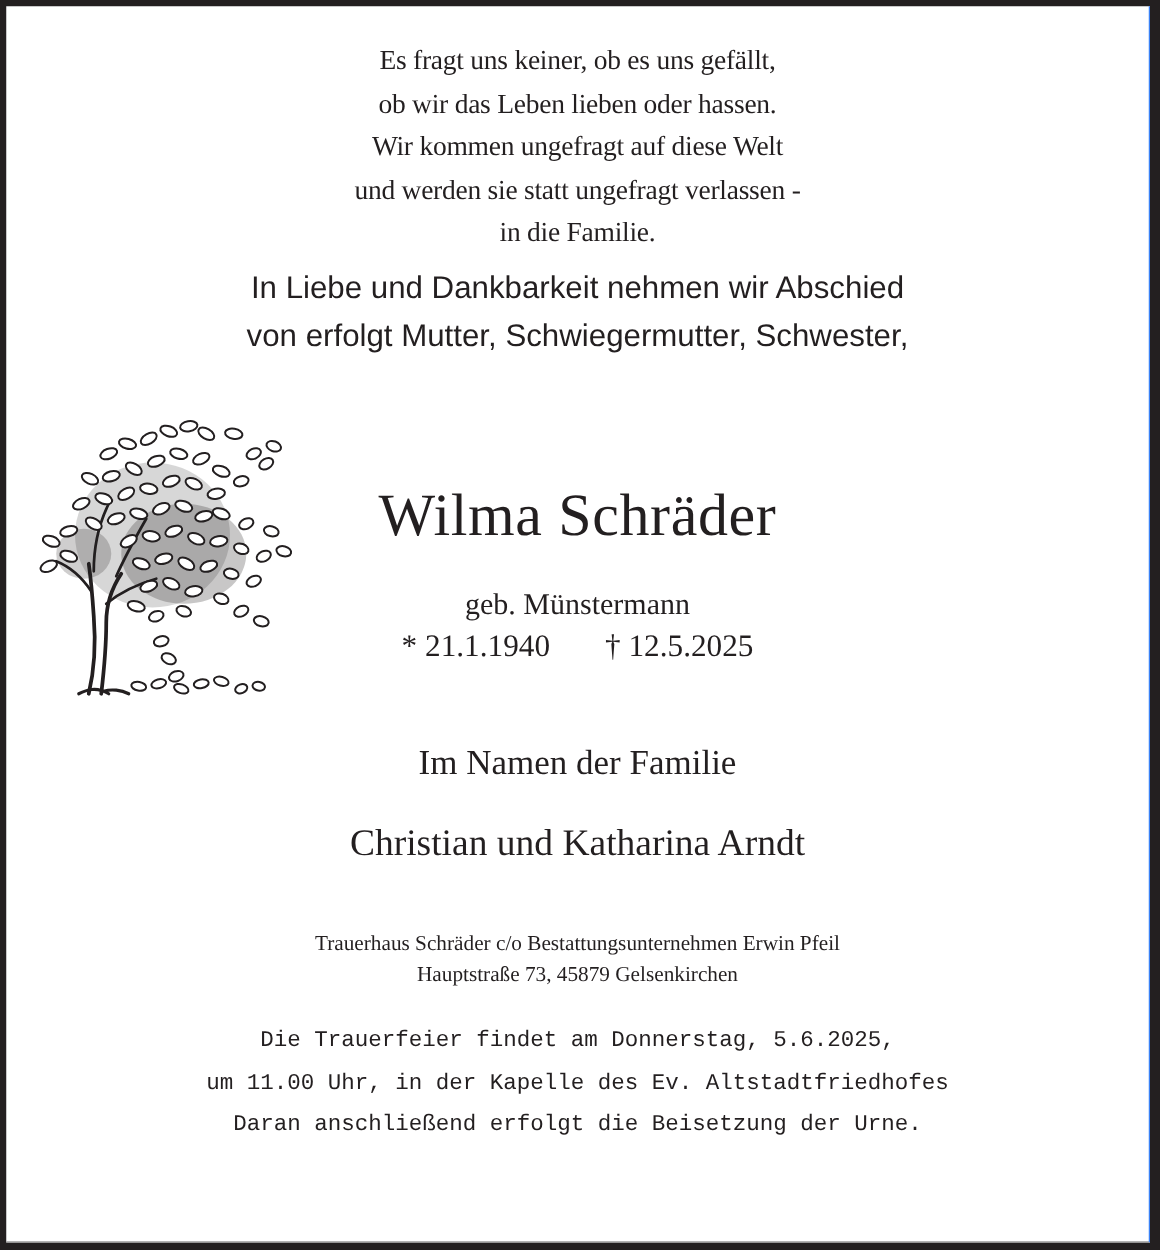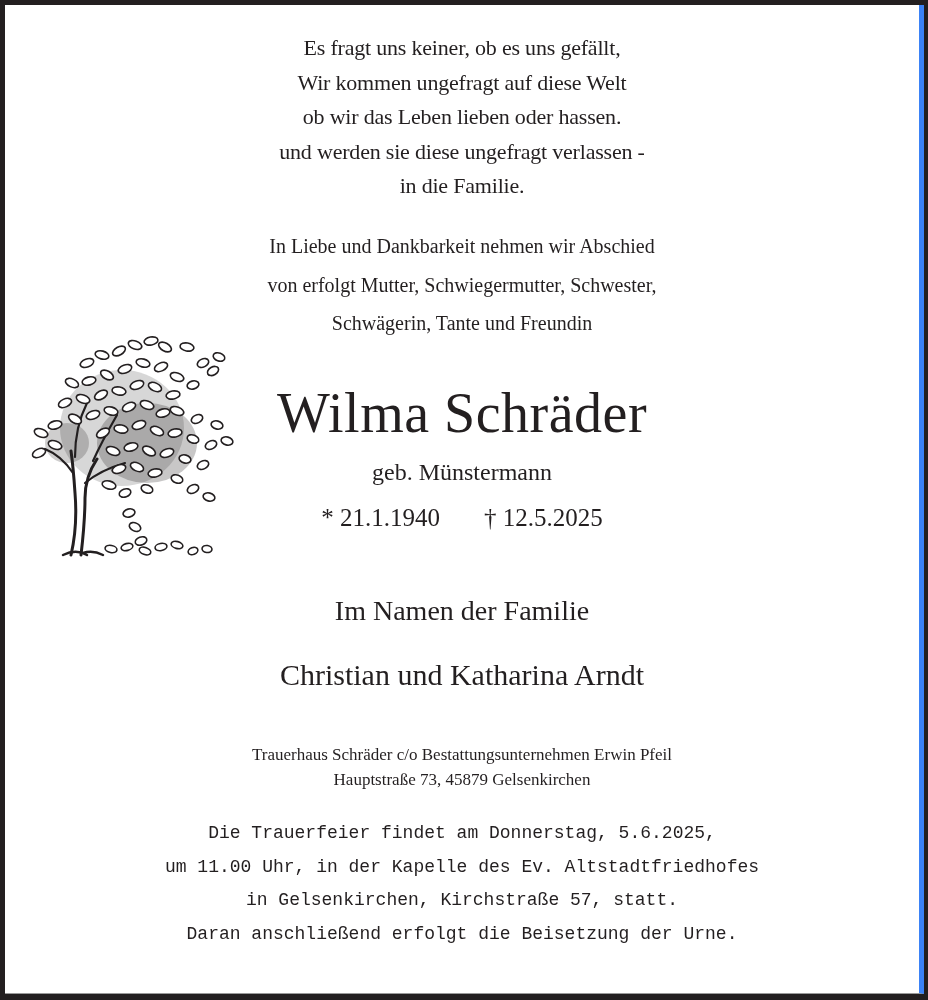--- a/index.html
+++ b/index.html
@@ -9,54 +9,53 @@
       font-family: "DejaVu Serif", "Liberation Serif", serif;
       color: #231f20;
       position: relative;
       overflow: hidden;
     }
     .page {
       position: absolute;
       left: 5px; top: 5px;
       width: 914px; height: 988px;
       background: #ffffff;
-      border-right: 5px solid #3b82f6;
+      border-right: 1px solid #3b82f6;
       border-bottom: 1px solid #9a9a9a;
     }
     .block { position: absolute; left: 0; width: 100%; text-align: center; }
     .line { display: block; white-space: nowrap; }
     .poem { top: 26px; font-size: 22px; line-height: 34.5px; font-family: "Liberation Serif", serif; letter-spacing: -0.2px; }
-    .farewell { top: 222px; font-size: 20px; line-height: 38.5px; font-family: Liberation Serif, serif; }
-    .name { top: 370px; font-size: 56px; line-height: 76px; font-family: "Liberation Serif", serif; letter-spacing: 0.5px; }
-    .maiden { top: 452px; font-size: 24px; line-height: 30px; font-family: "Liberation Serif", serif; }
+    .farewell { top: 206px; font-size: 25px; line-height: 38.5px; font-family: Liberation Sans, sans-serif; }
+    .name { top: 370px; font-size: 48px; line-height: 76px; font-family: "Liberation Serif", serif; letter-spacing: 0.5px; }
+    .maiden { top: 464px; font-size: 24px; line-height: 30px; font-family: "Liberation Serif", serif; }
     .dates { top: 497px; font-size: 25px; line-height: 32px; font-family: "Liberation Serif", serif; }
     .dates .gap { display: inline-block; width: 44px; }
     .family-label { top: 590px; font-size: 28px; line-height: 32px; font-family: "Liberation Serif", serif; }
     .family-names { top: 650px; font-size: 30px; line-height: 40px; font-family: "Liberation Serif", serif; }
     .house { top: 737px; font-size: 17px; line-height: 25px; font-family: "Liberation Serif", serif; }
     .ceremony { top: 812px; font-size: 18px; line-height: 33.5px; font-family: Liberation Mono, monospace; }
     .tree { position: absolute; left: 22px; top: 328px; width: 220px; height: 225px; }
   </style>
 </head>
 <body>
 
 <div class="page">
 
   <div class="block poem">
     <span class="line">Es fragt uns keiner, ob es uns gefällt,</span>
+    <span class="line">ob wir das Leben lieben oder hassen.</span>
     <span class="line">Wir kommen ungefragt auf diese Welt</span>
-    <span class="line">ob wir das Leben lieben oder hassen.</span>
-    <span class="line">und werden sie diese ungefragt verlassen -</span>
+    <span class="line">und werden sie statt ungefragt verlassen -</span>
     <span class="line">in die Familie.</span>
   </div>
 
   <div class="block farewell">
     <span class="line">In Liebe und Dankbarkeit nehmen wir Abschied</span>
     <span class="line">von erfolgt Mutter, Schwiegermutter, Schwester,</span>
-    <span class="line">Schwägerin, Tante und Freundin</span>
   </div>
 
   <svg class="tree" viewBox="0 0 220 225" xmlns="http://www.w3.org/2000/svg">
     <g fill="none" stroke="#231f20" stroke-width="2.2" stroke-linecap="round" stroke-linejoin="round">
 
       <path d="M44 222 C48 205 50 185 48 160 C47 145 46 132 44 118" stroke-width="3"></path>
       <path d="M54 222 C56 205 58 188 58 165 C58 150 62 138 70 126" stroke-width="3"></path>
       <path d="M36 222 C42 219 50 216 60 222 M56 220 C62 218 70 219 76 222" stroke-width="2.5"></path>
       <path d="M46 140 C38 128 28 120 18 116"></path>
       <path d="M58 150 C70 140 84 134 98 130"></path>
@@ -157,17 +156,16 @@
   <div class="block family-names">Christian und Katharina Arndt</div>
 
   <div class="block house">
     <span class="line">Trauerhaus Schräder c/o Bestattungsunternehmen Erwin Pfeil</span>
     <span class="line">Hauptstraße 73, 45879 Gelsenkirchen</span>
   </div>
 
   <div class="block ceremony">
     <span class="line">Die Trauerfeier findet am Donnerstag, 5.6.2025,</span>
     <span class="line">um 11.00 Uhr, in der Kapelle des Ev. Altstadtfriedhofes</span>
-    <span class="line">in Gelsenkirchen, Kirchstraße 57, statt.</span>
     <span class="line">Daran anschließend erfolgt die Beisetzung der Urne.</span>
   </div>
 
 </div>
 
 </body></html>

